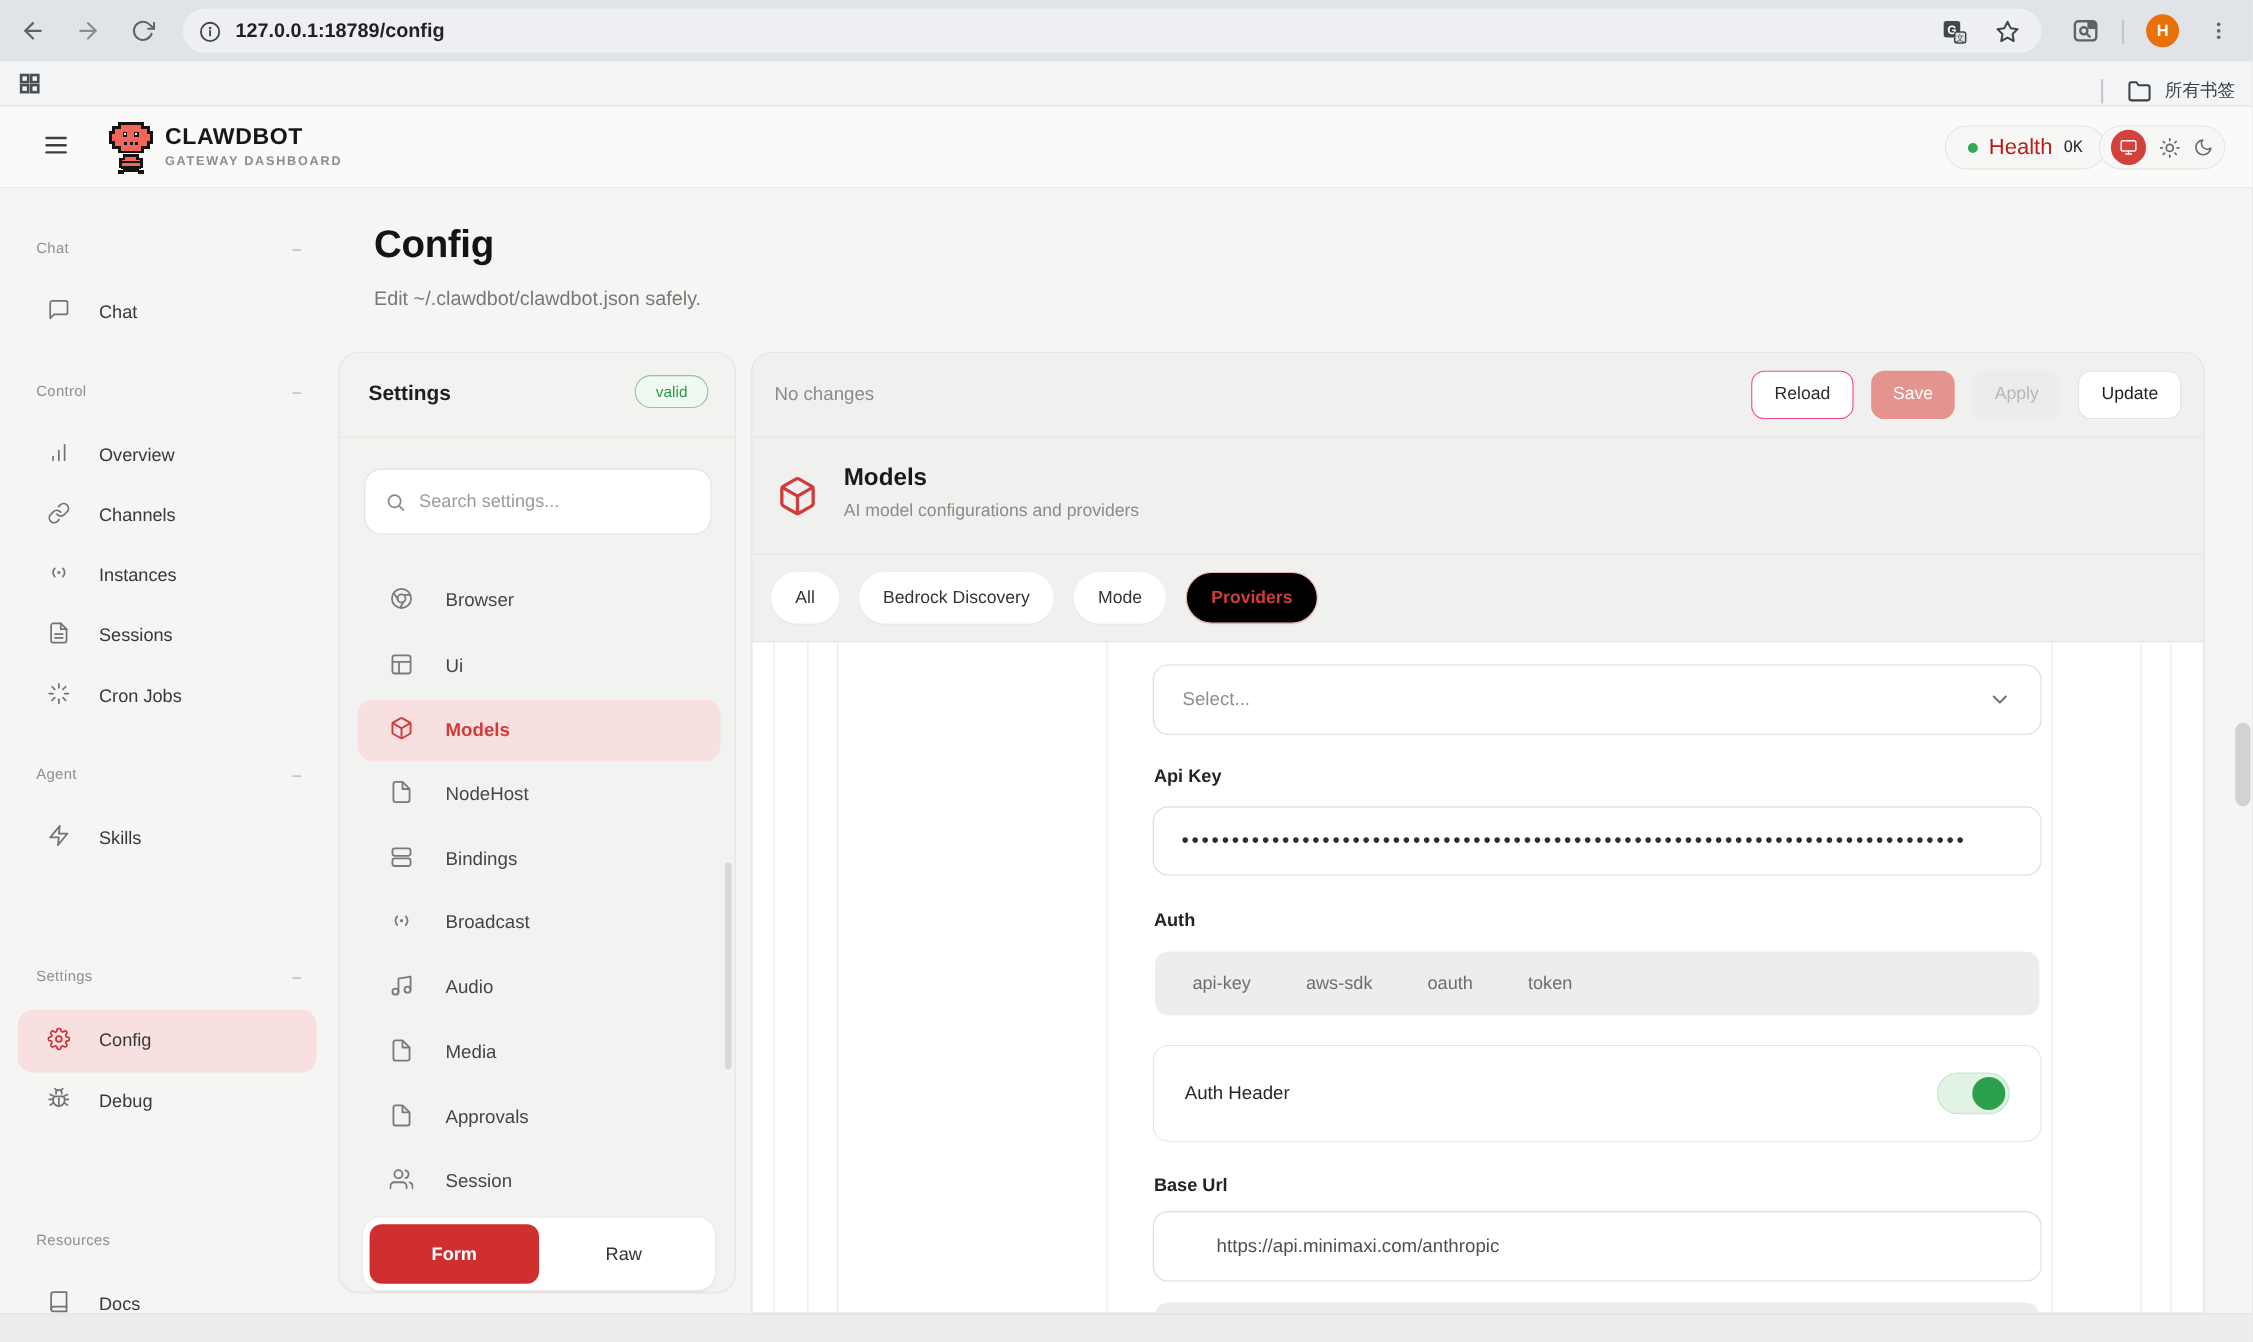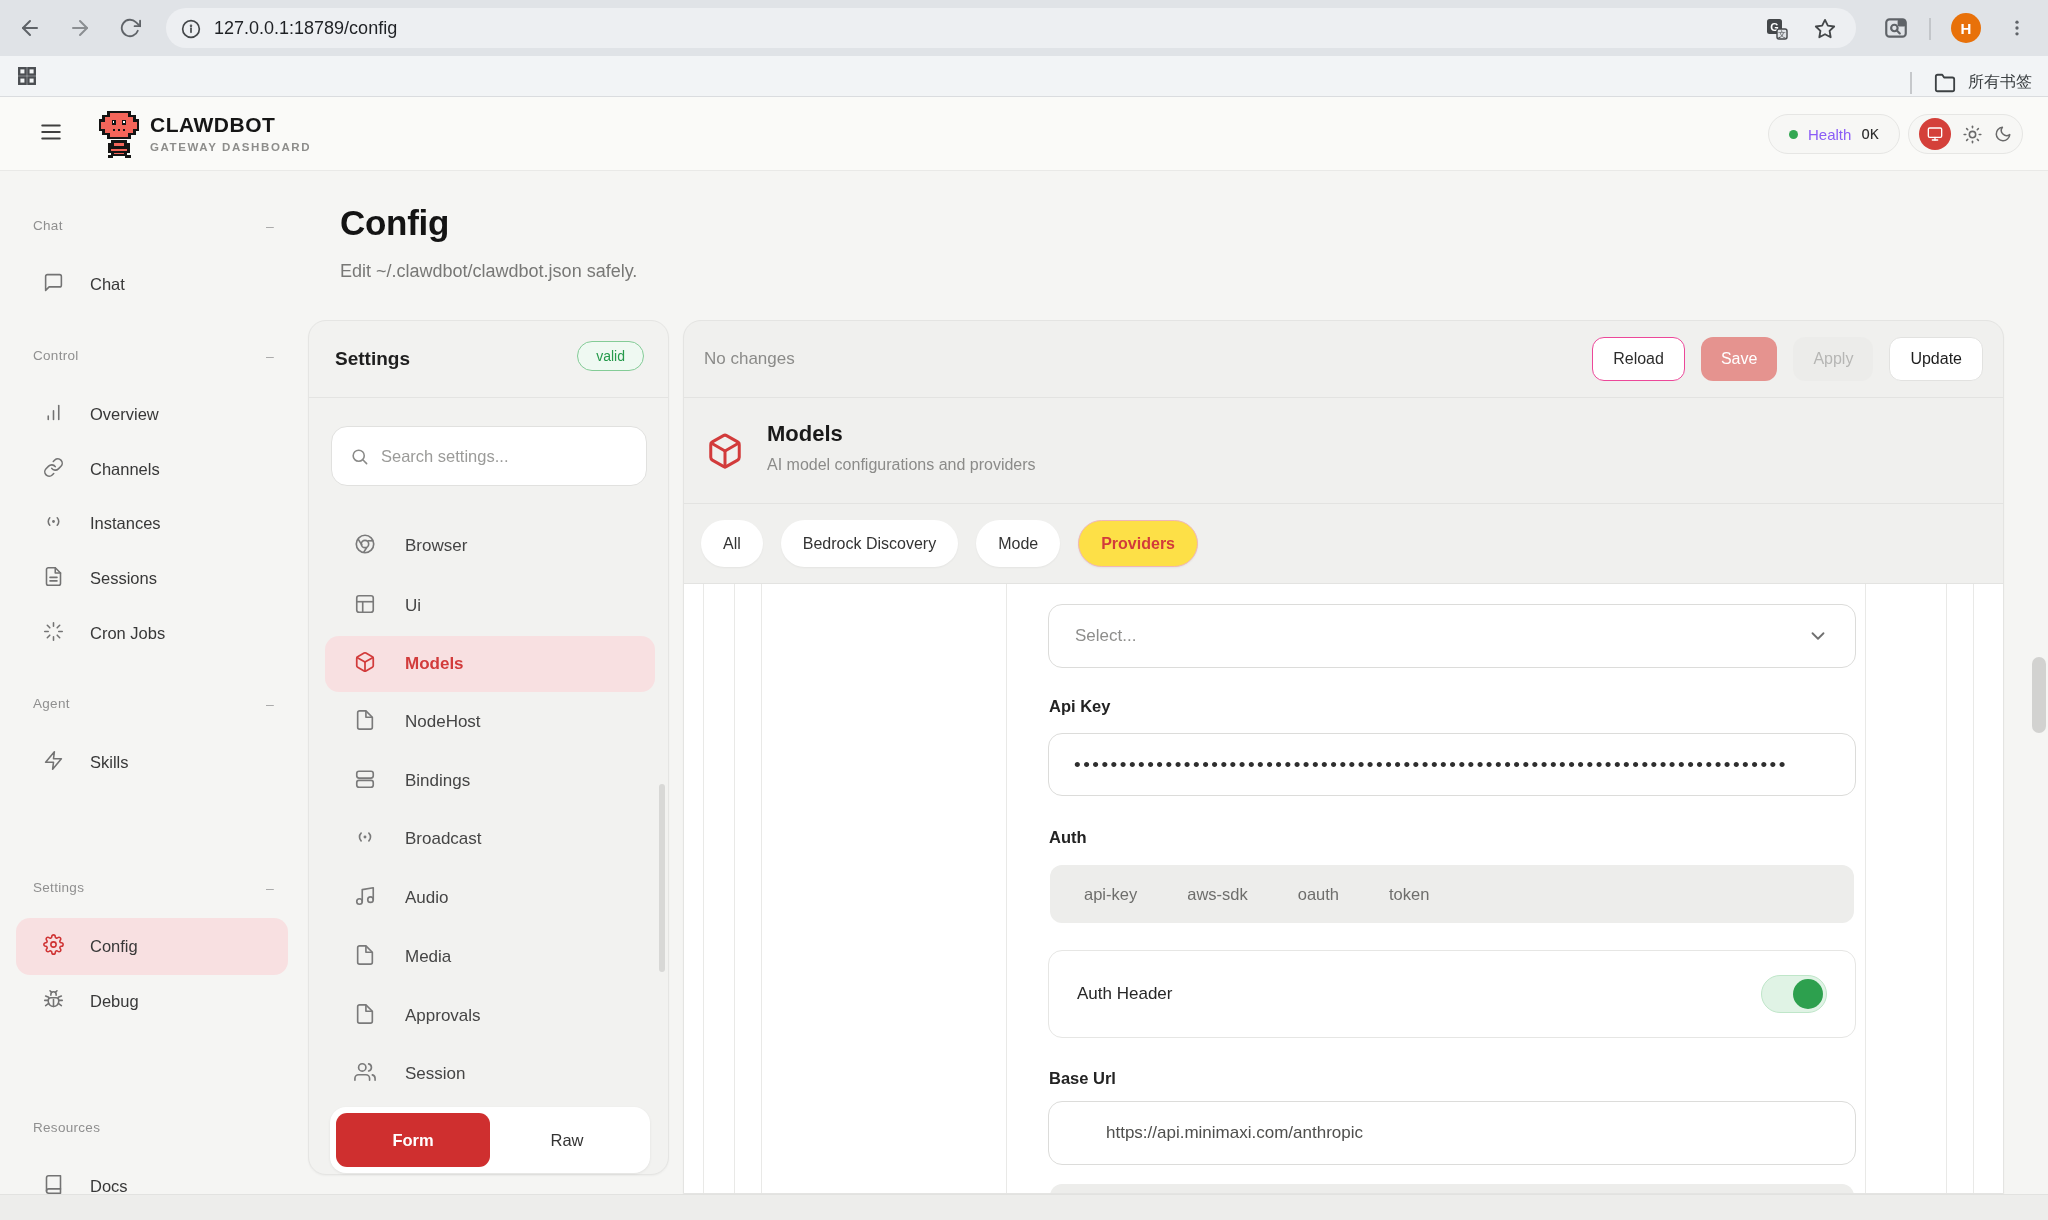--- a/index.html
+++ b/index.html
@@ -3,40 +3,40 @@
 <meta charset="utf-8">
 <style>
   * { margin:0; padding:0; box-sizing:border-box; }
   body { margin:0; background:#cfcfcf; font-family:"Liberation Sans",sans-serif; }
   #screen { position:relative; width:2048px; height:1220px; background:#f5f5f3; overflow:hidden; }
 
   
   .browser-toolbar { position:absolute; top:0; left:0; width:2048px; height:56px; background:#e0e3e7; }
   .nav-ic { position:absolute; width:36px; height:36px; top:10px; display:flex; align-items:center; justify-content:center; color:#5f6368; cursor:pointer; }
   .url-pill { position:absolute; left:166px; top:8px; width:1690px; height:40px; border-radius:20px; background:#edeff2; display:flex; align-items:center; }
-  .url-text { position:absolute; left:48px; font-size:18px; color:#1f2125; }
+  .url-text { position:absolute; left:48px; font-size:18px; color:#1f2125;font-weight:bold; }
   .pill-ic { position:absolute; top:8px; width:26px; height:26px; color:#44474a; display:flex; align-items:center; justify-content:center; cursor:pointer; }
   .chrome-sep { position:absolute; top:18px; width:2px; height:22px; background:#c3c6ca; }
   .avatar { position:absolute; left:1951px; top:13px; width:30px; height:30px; border-radius:50%; background:#e8710a; color:#fff; font-size:15px; font-weight:bold; display:flex; align-items:center; justify-content:center; }
 
   .bookmarks-bar { position:absolute; top:56px; left:0; width:2048px; height:41px; background:#f2f4f6; border-bottom:1px solid #dadcdf; }
   .bm-grid { position:absolute; left:16px; top:9px; color:#4b4e52; }
   .bm-right { position:absolute; right:16px; top:16px; height:40px; display:flex; align-items:flex-start; gap:12px; color:#3c4043; }
   .bm-sep { width:2px; height:22px; background:#c6c8cb; margin-right:10px; }
   .bm-label { font-size:16px; }
 
   
   .app-header { position:absolute; top:97px; left:0; width:2048px; height:74px; background:#fafaf8; border-bottom:1px solid #e9e9e7; }
   .hamburger { position:absolute; left:38px; top:22px; color:#3f3f3f; cursor:pointer; }
   .logo { position:absolute; left:96px; top:11px; }
   .brand-title { position:absolute; left:150px; top:16px; font-size:21px; font-weight:900; letter-spacing:.5px; color:#161616; }
   .brand-sub { position:absolute; left:150px; top:44px; font-size:11.5px; letter-spacing:1.6px; color:#8d8d8b; font-weight:bold; }
   .health-pill { position:absolute; left:1768px; top:17px; height:40px; padding:0 20px; border:1px solid #e6e6e4; border-radius:20px; background:#f7f7f5; display:flex; align-items:center; gap:10px; }
   .health-dot { width:9px; height:9px; border-radius:50%; background:#34a853; }
-  .health-label { font-size:15px; color:#8b5cf6; }
+  .health-label { font-size:20px; color:#b91c1c; }
   .health-value { font-size:14.5px; color:#2e2e2e; font-family:"DejaVu Sans Mono",monospace; }
   .theme-pill { position:absolute; left:1908px; top:17px; height:40px; padding:0 10px; border:1px solid #e6e6e4; border-radius:20px; background:#f7f7f5; display:flex; align-items:center; gap:12px; }
   .theme-active { width:32px; height:32px; border-radius:50%; background:#d4403a; color:#fff; display:flex; align-items:center; justify-content:center; cursor:pointer; }
   .theme-btn { color:#6a6a6a; display:flex; align-items:center; cursor:pointer; }
 
   
   .side-section { position:absolute; left:33px; width:250px; font-size:13.5px; color:#8f8f8f; letter-spacing:.3px; }
   .side-collapse { position:absolute; left:233px; top:0; color:#ababab; font-size:14px; cursor:pointer; }
   .side-item { position:absolute; left:16px; width:272px; height:46px; display:flex; align-items:center; gap:26px; padding-left:27px; border-radius:14px; cursor:pointer; color:#383838; font-size:16.5px; }
   .side-item .ic { color:#737373; }
@@ -73,21 +73,21 @@
   .btn-reload { background:#fff; border:1px solid #ec4899; color:#2c2c2c; }
   .btn-save { background:#e5938f; color:#fff; }
   .btn-apply { background:#ececea; color:#b6b6b4; }
   .btn-update { background:#fff; border:1px solid #e2e2e0; color:#1d1d1d; }
   .mc-section-head { position:relative; height:106px; border-bottom:1px solid #e3e3e1; }
   .mc-cube { position:absolute; left:22px; top:32px; color:#d23b3b; }
   .mc-title { position:absolute; left:83px; top:23px; font-size:22px; font-weight:bold; color:#191919; }
   .mc-sub { position:absolute; left:83px; top:58px; font-size:16px; color:#8b8b89; }
   .mc-tabs { position:relative; height:80px; border-bottom:1px solid #e3e3e1; display:flex; align-items:center; gap:18px; padding:0 17px; }
   .tab-pill { height:47px; border-radius:999px; background:#fff; border:none; font-size:16px; color:#333; padding:0 22px; box-shadow:0 1px 2px rgba(0,0,0,.05); cursor:pointer; font-family:"Liberation Sans",sans-serif; }
-  .tab-pill.active { border:1.5px solid #f0b6b6; color:#d23b3b; font-weight:bold; background:#fde047; }
+  .tab-pill.active { border:1.5px solid #f0b6b6; color:#d23b3b; font-weight:bold; background:#000000; }
   .mc-body { position:relative; height:610px; background:#fff; }
   .vline { position:absolute; top:0; bottom:0; width:1px; background:#e9e9e7; }
   .fields { position:absolute; left:364px; top:0; width:808px; height:610px; }
   .f-select { position:absolute; left:0; top:20px; width:100%; height:64px; border:1px solid #dcdcda; border-radius:14px; background:#fff; display:flex; align-items:center; padding:0 26px; cursor:pointer; }
   .f-select-text { font-size:17px; color:#8e8e8c; }
   .f-chevron { margin-left:auto; color:#707070; display:flex; }
   .f-label { position:absolute; left:1px; font-size:16.5px; font-weight:bold; color:#232323; }
   .f-input { position:absolute; left:0; width:100%; height:63px; border:1px solid #dcdcda; border-radius:14px; background:#fff; display:flex; align-items:center; padding:0 25px; overflow:hidden; cursor:text; }
   .f-dots { font-size:19px; color:#2e2e2e; letter-spacing:2.5px; white-space:nowrap; }
   .f-url { font-size:17px; color:#4f4f4d;margin-left:32px; }

